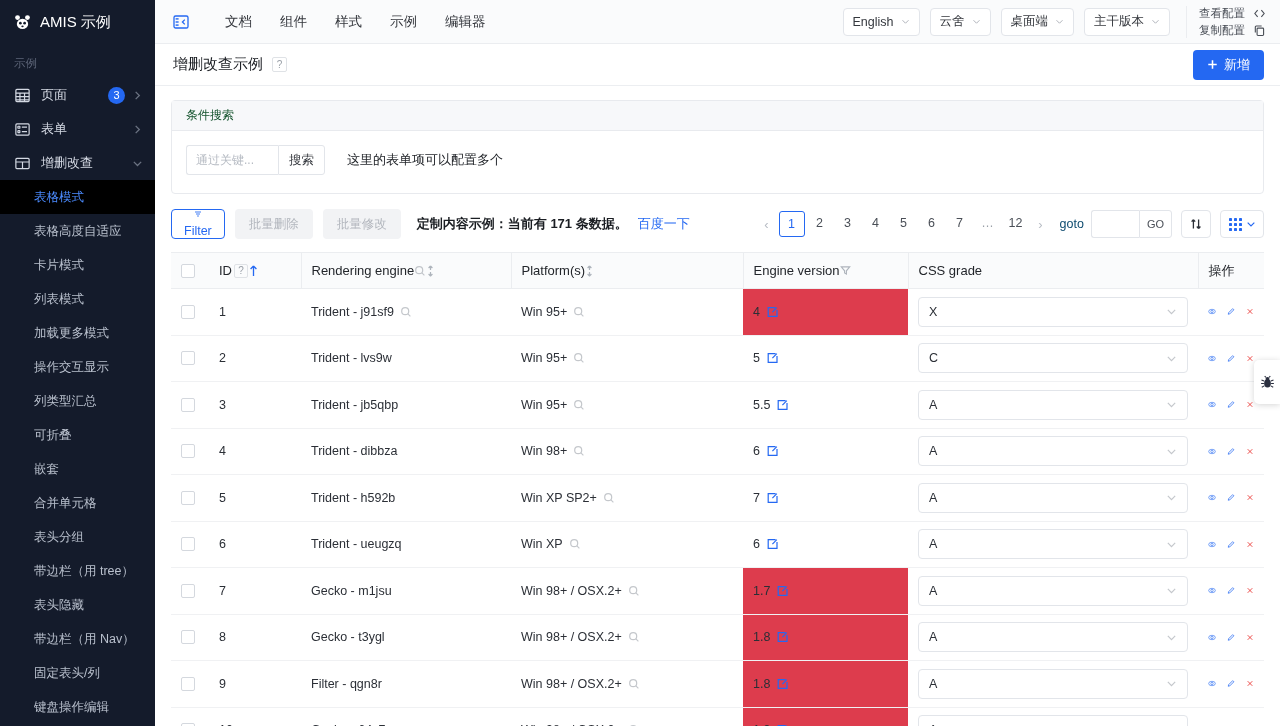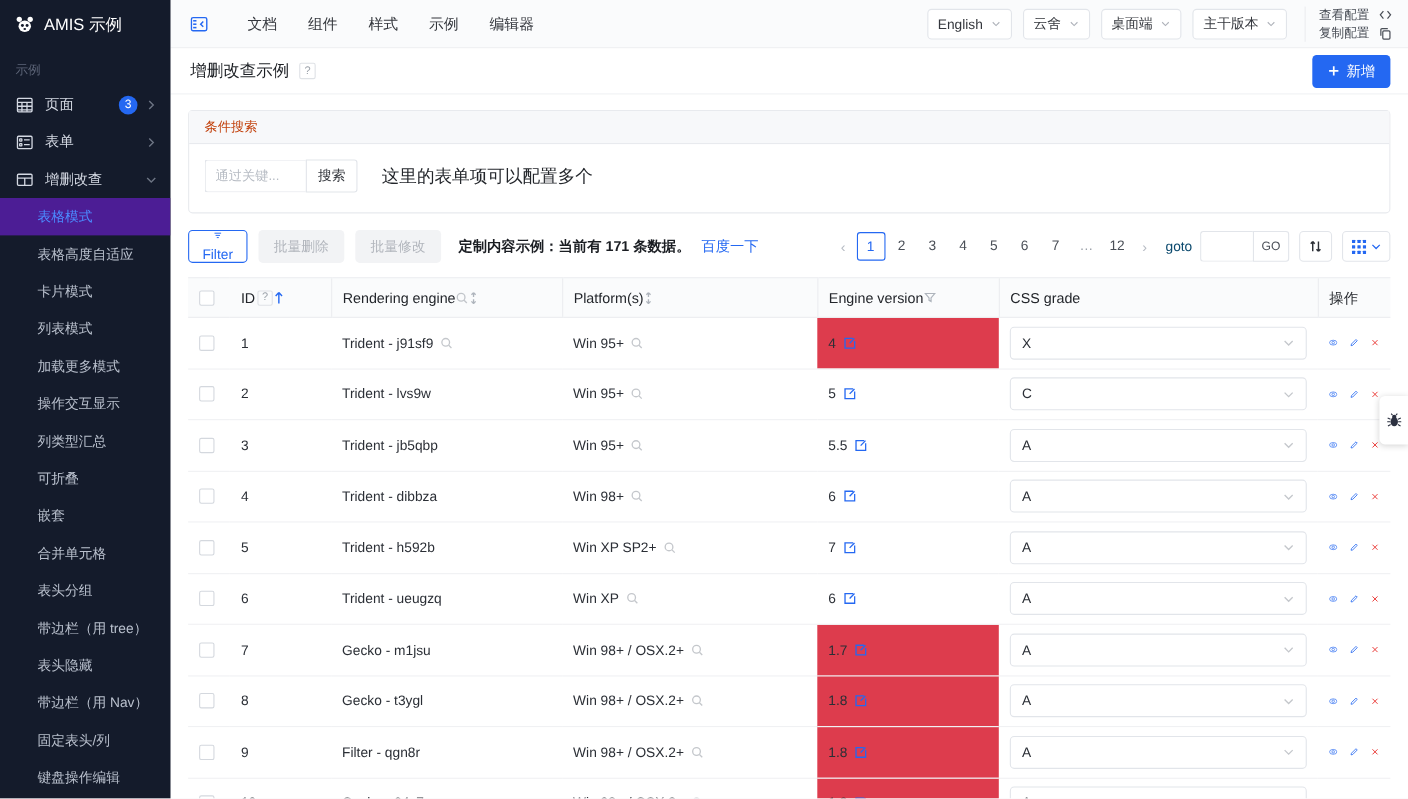--- a/index.html
+++ b/index.html
@@ -39,21 +39,21 @@
   .badge-cnt {
     background: #2468f2; color: #fff; border-radius: 9px;
     min-width: 17px; height: 17px; line-height: 17px; text-align: center;
     font-size: 11px; margin-right: 7px; padding: 0 4px;
   }
   .chev { width: 11px; height: 11px; opacity: .65; }
   .side-item {
     height: 34px; display: flex; align-items: center;
     padding-left: 34px; font-size: 12.5px; color: #b9c0cd; cursor: pointer;
   }
-  .side-item.active { color: #4b8bff; background: #4c1d95; }
+  .side-item.active { color: #4b8bff; background: #000000; }
 
   
   .main { flex: 1; height: 726px; display: flex; flex-direction: column; background:#fff; min-width:0; }
 
   .topbar {
     height: 44px; flex: 0 0 44px; background: #fafbfc;
     border-bottom: 1px solid #ebedf0;
     display: flex; align-items: center; padding: 0 14px 0 18px; gap: 0;
   }
   .collapse-icon { width: 16px; height: 16px; margin-right: 22px; cursor: pointer; }
@@ -96,36 +96,36 @@
     font-family: inherit;
   }
 
   .body-scroll { flex: 1; overflow: hidden; padding: 14px 16px 0 16px; background:#fff; }
 
   
   .panel { border: 1px solid #e8eaee; border-radius: 4px; margin-bottom: 14px; }
   .panel-head {
     height: 30px; background: #f7f8fa; border-bottom: 1px solid #e8eaee;
     display: flex; align-items: center; padding: 0 14px;
-    font-size: 12px; color: #c2410c;
+    font-size: 12px; color: #14532d;
   }
   .panel-body { padding: 14px 14px 18px 14px; display: flex; align-items: center; }
   .input-group { display: flex; height: 30px; }
   .input-group input {
     width: 92px; height: 30px; border: 1px solid #e2e5ea; border-right: none;
     border-radius: 3px 0 0 3px; padding: 0 9px; font-size: 12px;
     font-family: inherit; color: #333; outline: none;
   }
   .input-group input::placeholder { color: #b6bbc3; }
   .input-group .sbtn {
     height: 30px; border: 1px solid #e2e5ea; border-radius: 0 3px 3px 0;
     background: #fff; padding: 0 10px; font-size: 12.5px; color: #34373d;
     cursor: pointer; font-family: inherit;
   }
-  .hint-txt { margin-left: 22px; font-size: 16px; color: #23262b; }
+  .hint-txt { margin-left: 22px; font-size: 13px; color: #23262b; }
 
   
   .toolbar { display: flex; align-items: center; height: 32px; margin-bottom: 12px; }
   .btn-filter {
     border: 1px solid #2468f2; color: #2468f2; background: #fff; border-radius: 4px;
     height: 30px; padding: 0 12px; font-size: 12.5px; display: inline-flex;
     align-items: center; gap: 6px; cursor: pointer; font-family: inherit; flex-direction: column;
   }
   .btn-ghost {
     border: none; background: #f2f3f5; color: #b2b6bd; border-radius: 4px;

